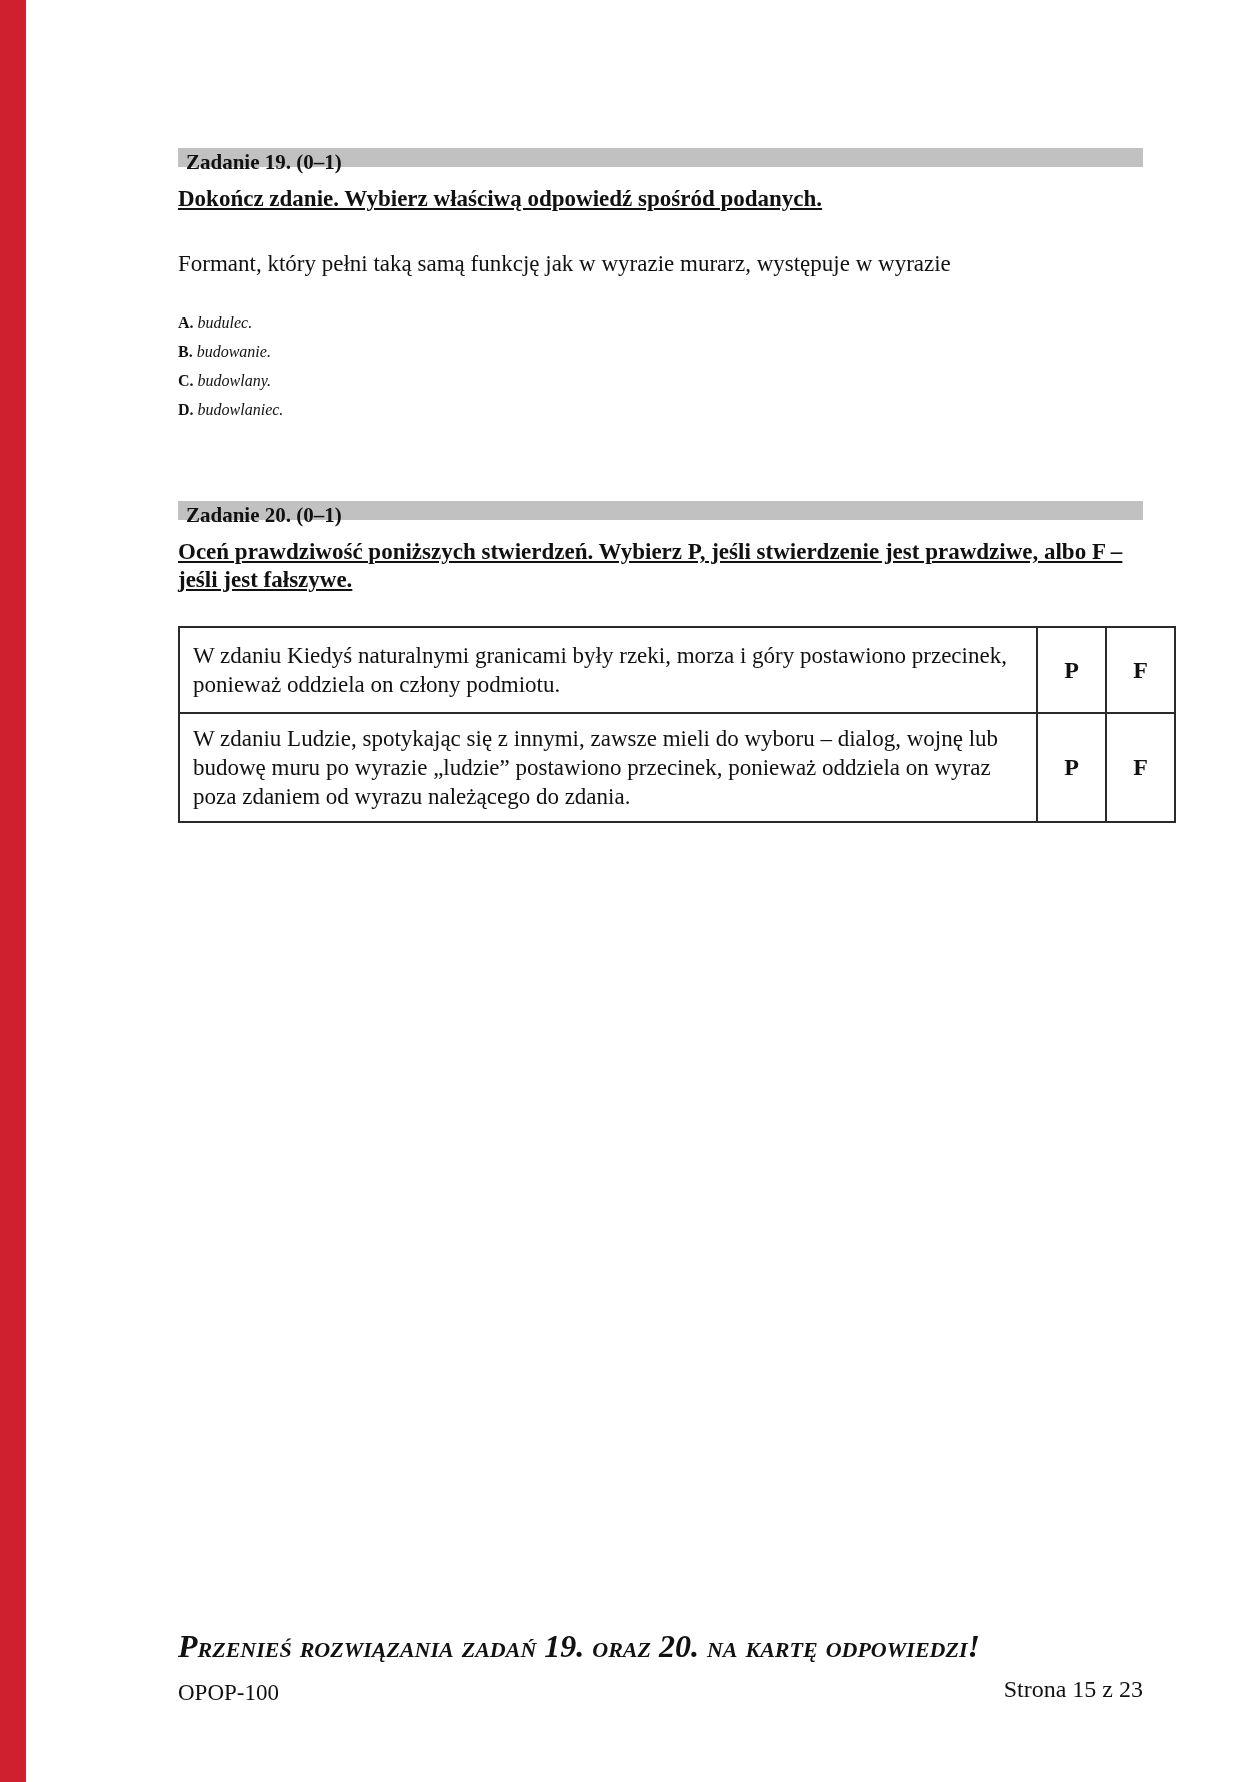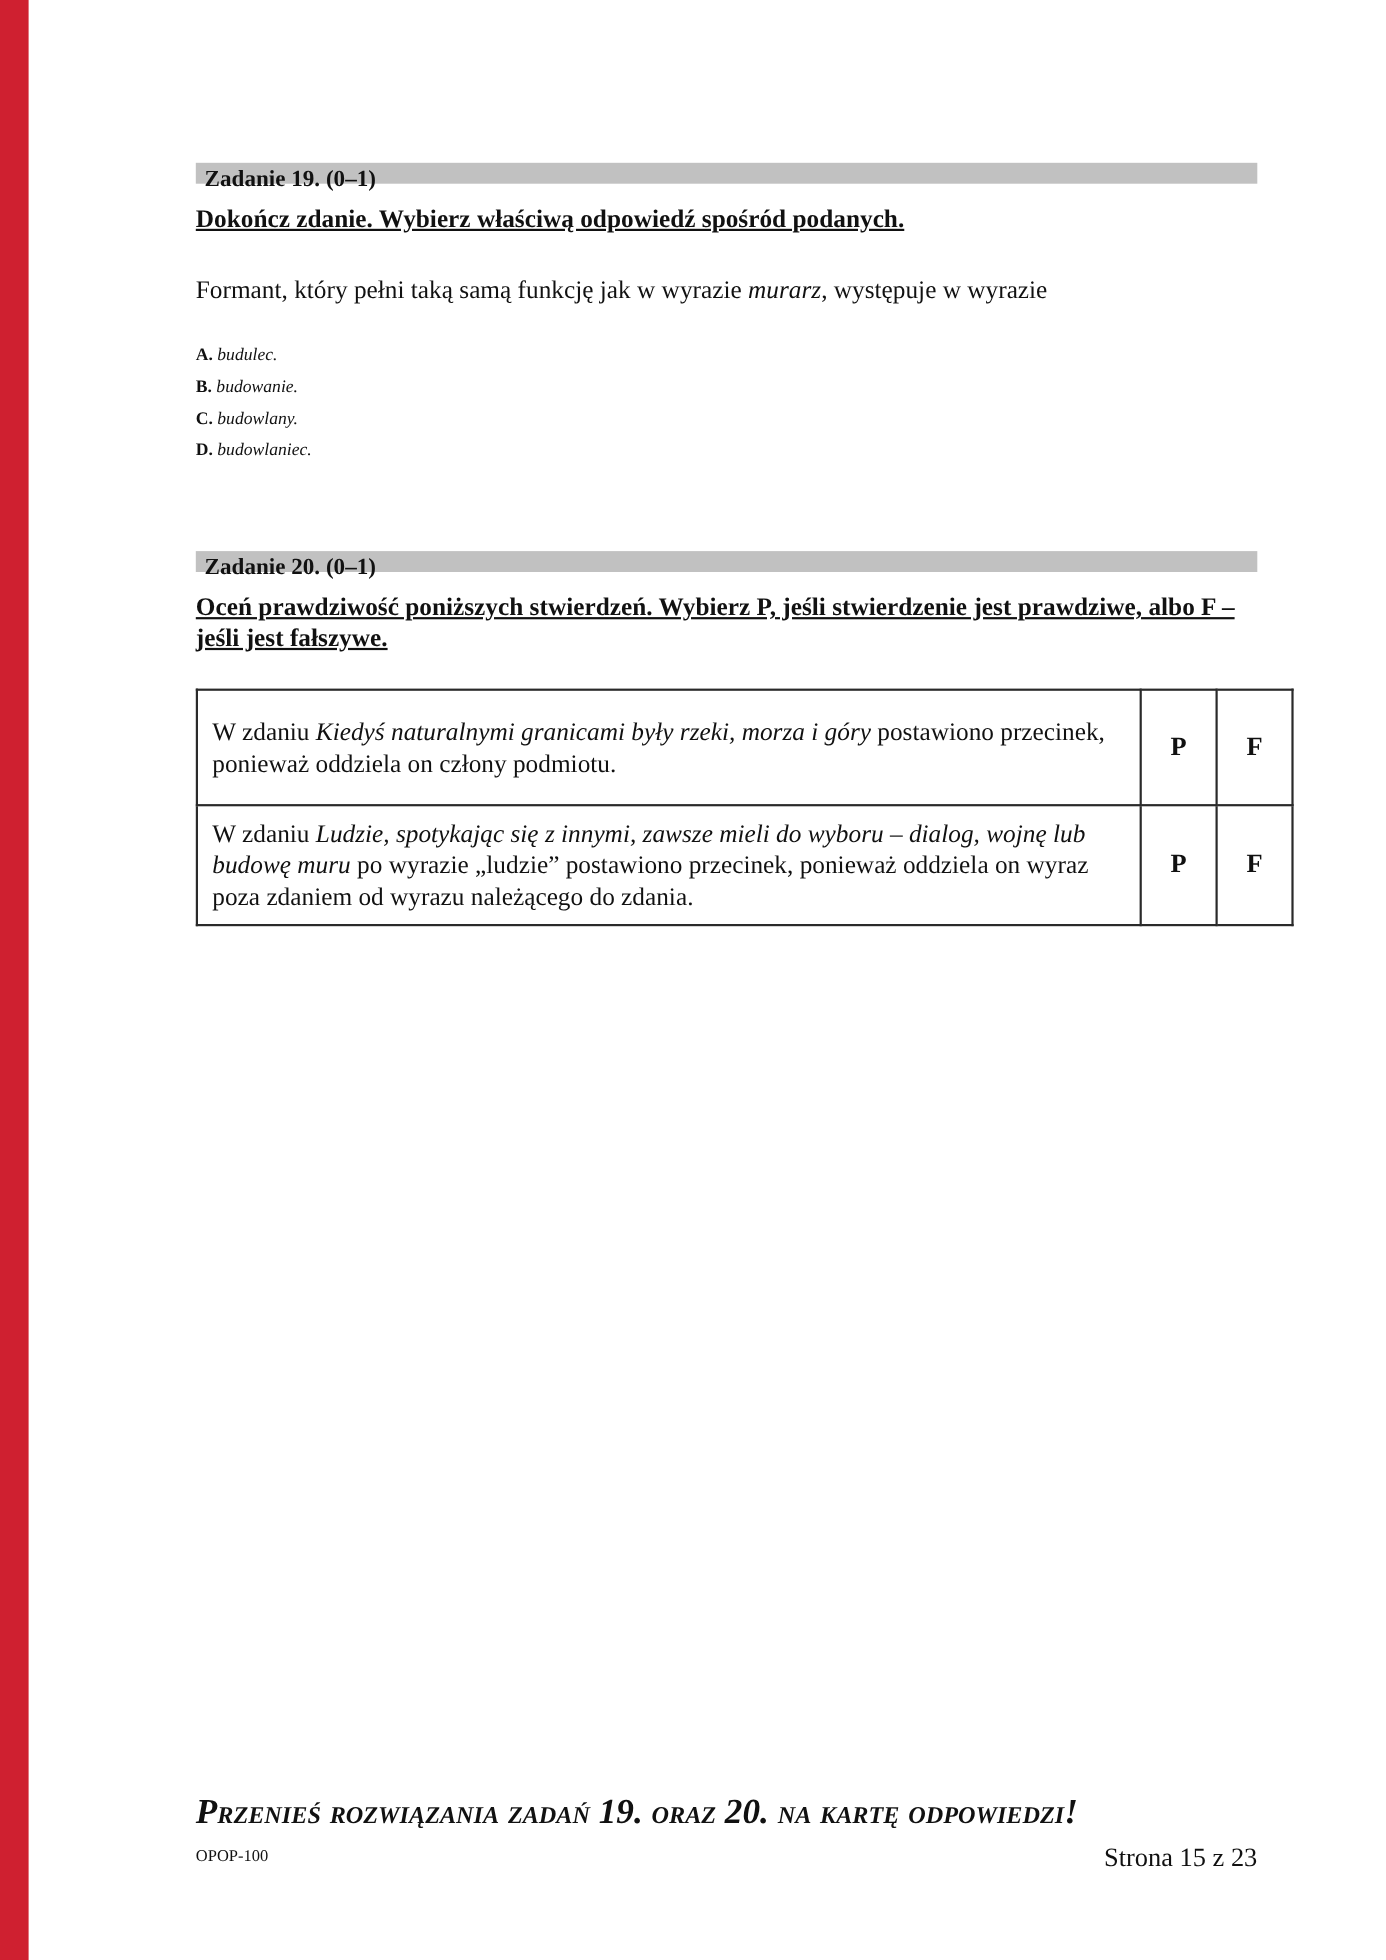--- a/index.html
+++ b/index.html
@@ -82,38 +82,38 @@
     width: 827px;
     padding: 10px 16px 10px 13px;
   }
   .pf-table .pf-cell {
     width: 67px;
     text-align: center;
     font-weight: bold;
     font-size: 24px;
     padding: 0;
   }
-  .row-1 { height: 105px; }
+  .row-1 { height: 86px; }
   .row-2 { height: 98px; }
-  .ital { font-style: italic; }
+  .ital { }
   .footer-note {
     position: absolute;
     left: 178px;
     top: 1628px;
     font-weight: bold;
     font-style: italic;
     font-variant: small-caps;
     font-size: 32px;
   }
   .footer-code {
     position: absolute;
     left: 178px;
     top: 1680px;
     font-variant: small-caps;
-    font-size: 15px;
+    font-size: 23px;
   }
   .footer-page {
     position: absolute;
     left: 178px;
     top: 1676px;
     width: 965px;
     text-align: right;
     font-size: 24px;
   }
 </style>

